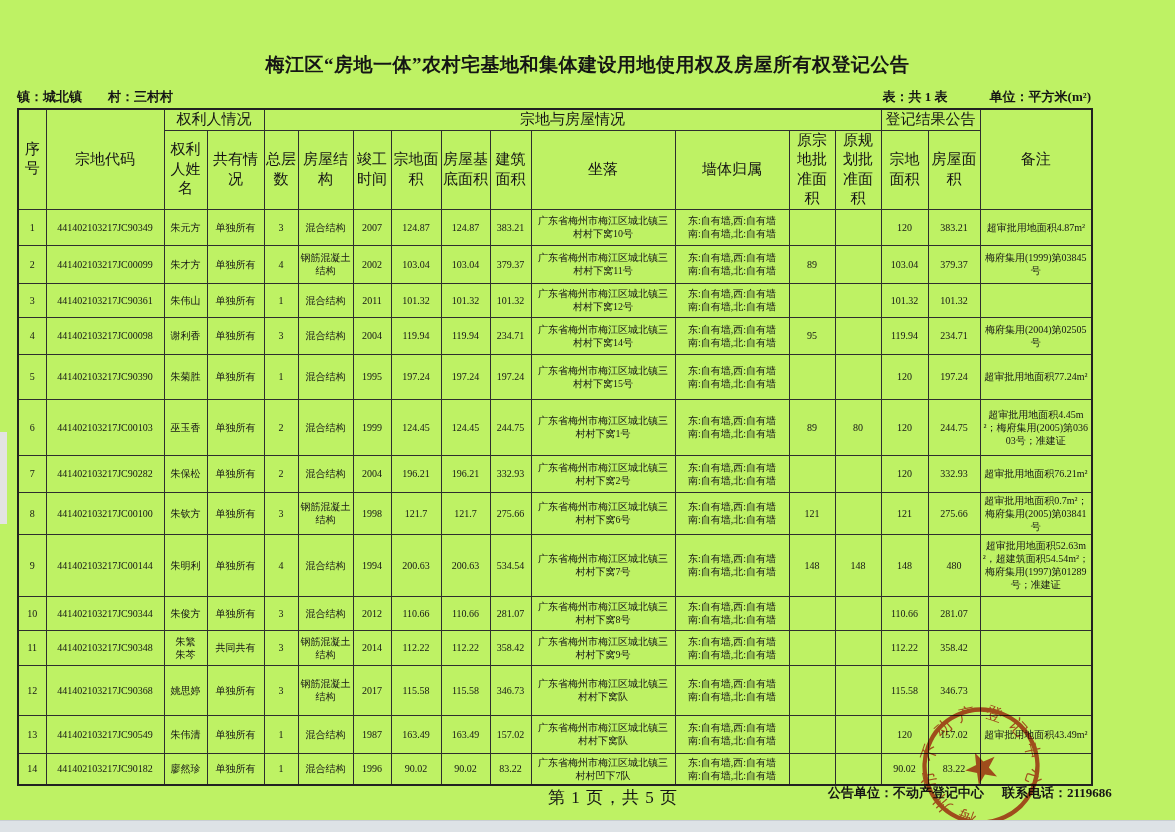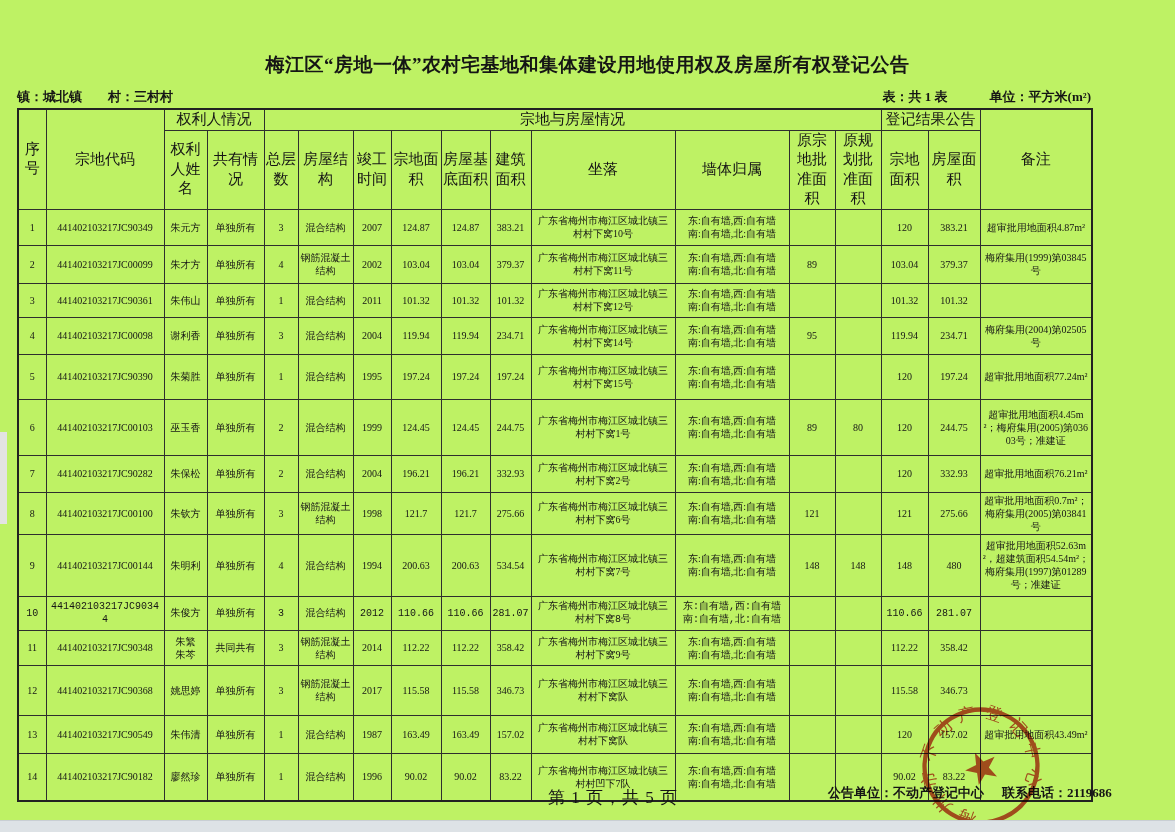--- a/index.html
+++ b/index.html
@@ -306,21 +306,21 @@
           <td>534.54</td>
           <td>广东省梅州市梅江区城北镇三村村下窝7号</td>
           <td class="preline">东:自有墙,西:自有墙
 南:自有墙,北:自有墙</td>
           <td>148</td>
           <td>148</td>
           <td>148</td>
           <td>480</td>
           <td>超审批用地面积52.63m²，超建筑面积54.54m²；梅府集用(1997)第01289号；准建证</td>
         </tr>
-        <tr style="height: 34px; font-family: Liberation Mono, monospace;">
+        <tr style="height: 34px;">
           <td>10</td>
           <td>441402103217JC90344</td>
           <td class="preline">朱俊方</td>
           <td>单独所有</td>
           <td>3</td>
           <td>混合结构</td>
           <td>2012</td>
           <td>110.66</td>
           <td>110.66</td>
           <td>281.07</td>
@@ -387,21 +387,21 @@
           <td>157.02</td>
           <td>广东省梅州市梅江区城北镇三村村下窝队</td>
           <td class="preline">东:自有墙,西:自有墙
 南:自有墙,北:自有墙</td>
           <td></td>
           <td></td>
           <td>120</td>
           <td>157.02</td>
           <td>超审批用地面积43.49m²</td>
         </tr>
-        <tr style="height: 48px;">
+        <tr style="height: 32px;">
           <td>14</td>
           <td>441402103217JC90182</td>
           <td class="preline">廖然珍</td>
           <td>单独所有</td>
           <td>1</td>
           <td>混合结构</td>
           <td>1996</td>
           <td>90.02</td>
           <td>90.02</td>
           <td>83.22</td>

